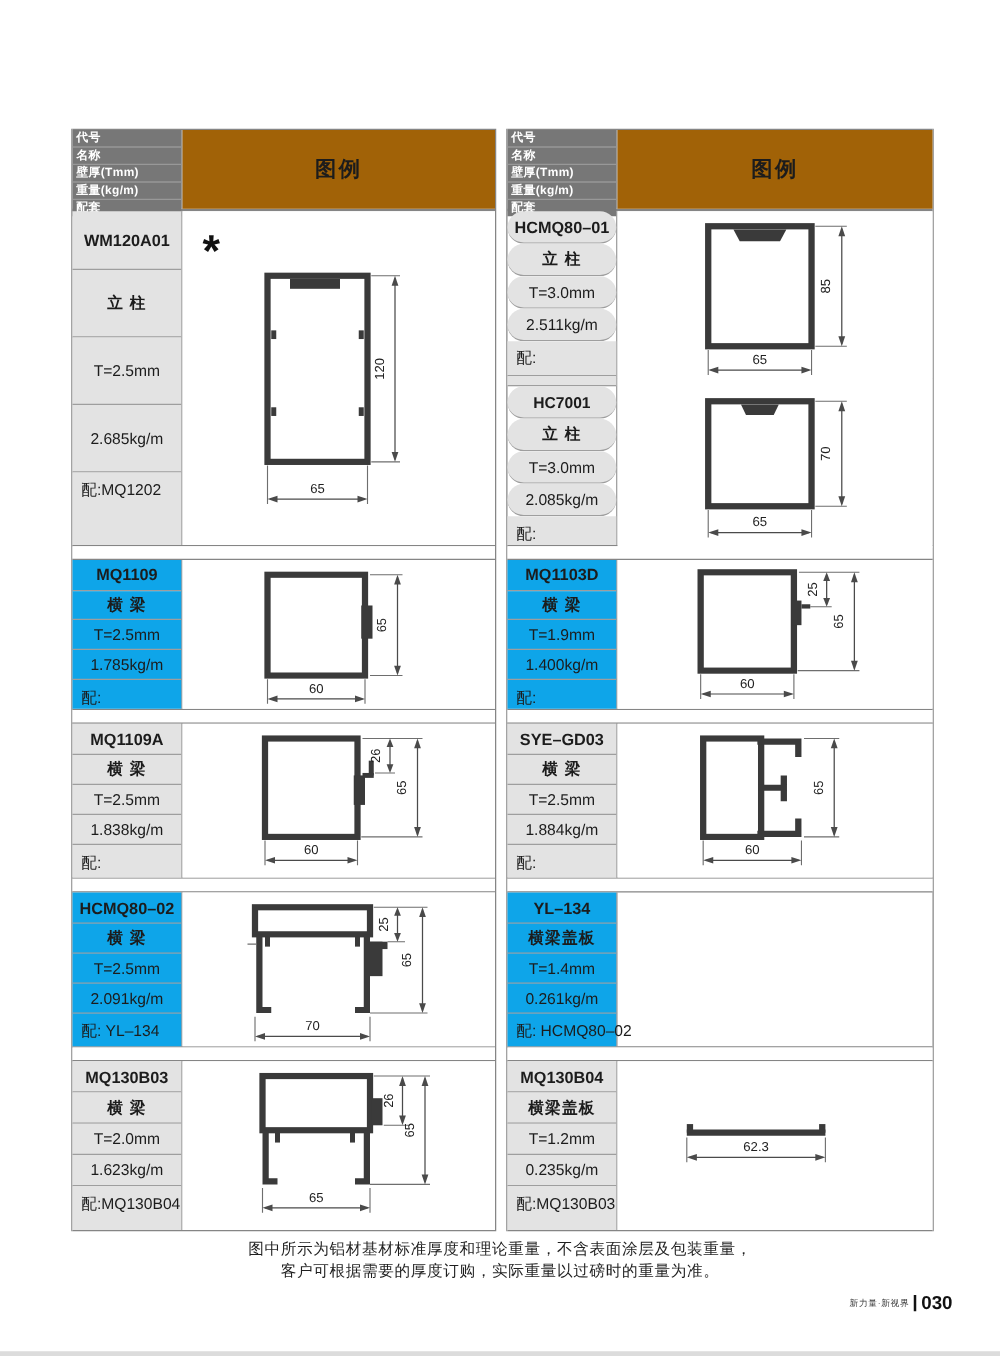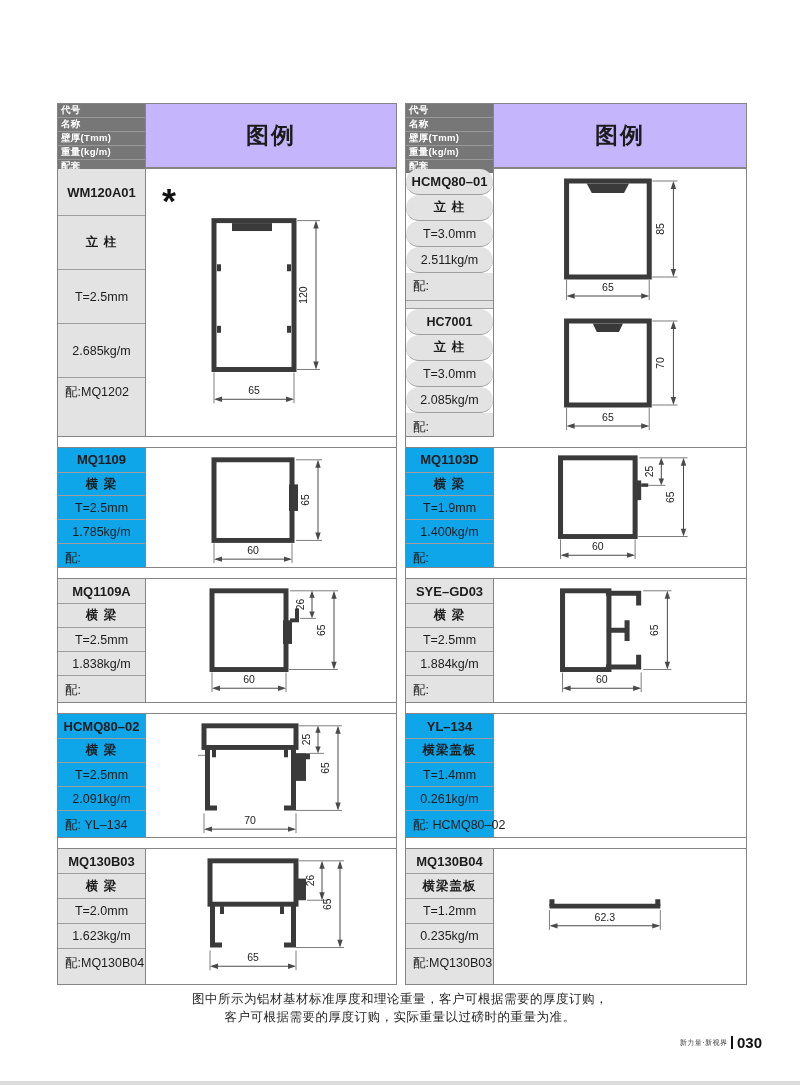--- a/index.html
+++ b/index.html
@@ -18,22 +18,22 @@
 
   .thead { display:flex; height:65px; border-top:1px solid #858585; border-bottom:1px solid #858585; }
   .thead-labels { width:88px; display:flex; flex-direction:column; border-right:1px solid #858585; }
   .thead-row {
     flex:1; background:#777777; color:#fff; font-size:9.5px; font-weight:bold;
     display:flex; align-items:center; padding-left:3px; border-bottom:1px solid #989898;
     letter-spacing:0.3px; white-space:nowrap;
   }
   .thead-labels .thead-row:last-child { border-bottom:none; }
   .thead-legend {
-    flex:1; background:#c4b5fd; display:flex; align-items:center; justify-content:center;
-    font-weight:bold; font-size:23px; letter-spacing:2px;
+    flex:1; background:#a16207; display:flex; align-items:center; justify-content:center;
+    font-weight:bold; font-size:17px; letter-spacing:2px;
   }
 
   .gapr { height:10px; background:#fff; }
 
   .sec { display:flex; border-top:1px solid #858585; border-bottom:1px solid #858585; }
   .sec.s1 { height:269px; }
   .sec.s2 { height:121px; }
   .sec.s3 { height:125px; }
   .sec.s4 { height:125px; }
   .sec.s5 { height:137px; }
@@ -416,21 +416,21 @@
           <line class="dim" x1="57" y1="78" x2="163" y2="78"></line>
           <polygon class="ah" points="55,78 63,75.3 63,80.7"></polygon>
             <polygon class="ah" points="165,78 157,75.3 157,80.7"></polygon>
           <text class="dt" x="110" y="73">62.3</text>
         </svg>
       </div>
     </div>
   </div>
 
   <div class="notes">
-    <div>图中所示为铝材基材标准厚度和理论重量，客户可根据需要的厚度订购，</div>
+    <div>图中所示为铝材基材标准厚度和理论重量，不含表面涂层及包装重量，</div>
     <div>客户可根据需要的厚度订购，实际重量以过磅时的重量为准。</div>
   </div>
 
   <div class="pagefoot">
     <span class="tagline">新力量·新视界</span>
     <span class="footbar"></span>
     <span class="pageno">030</span>
   </div>
 
   <div class="bottom-strip"></div>

